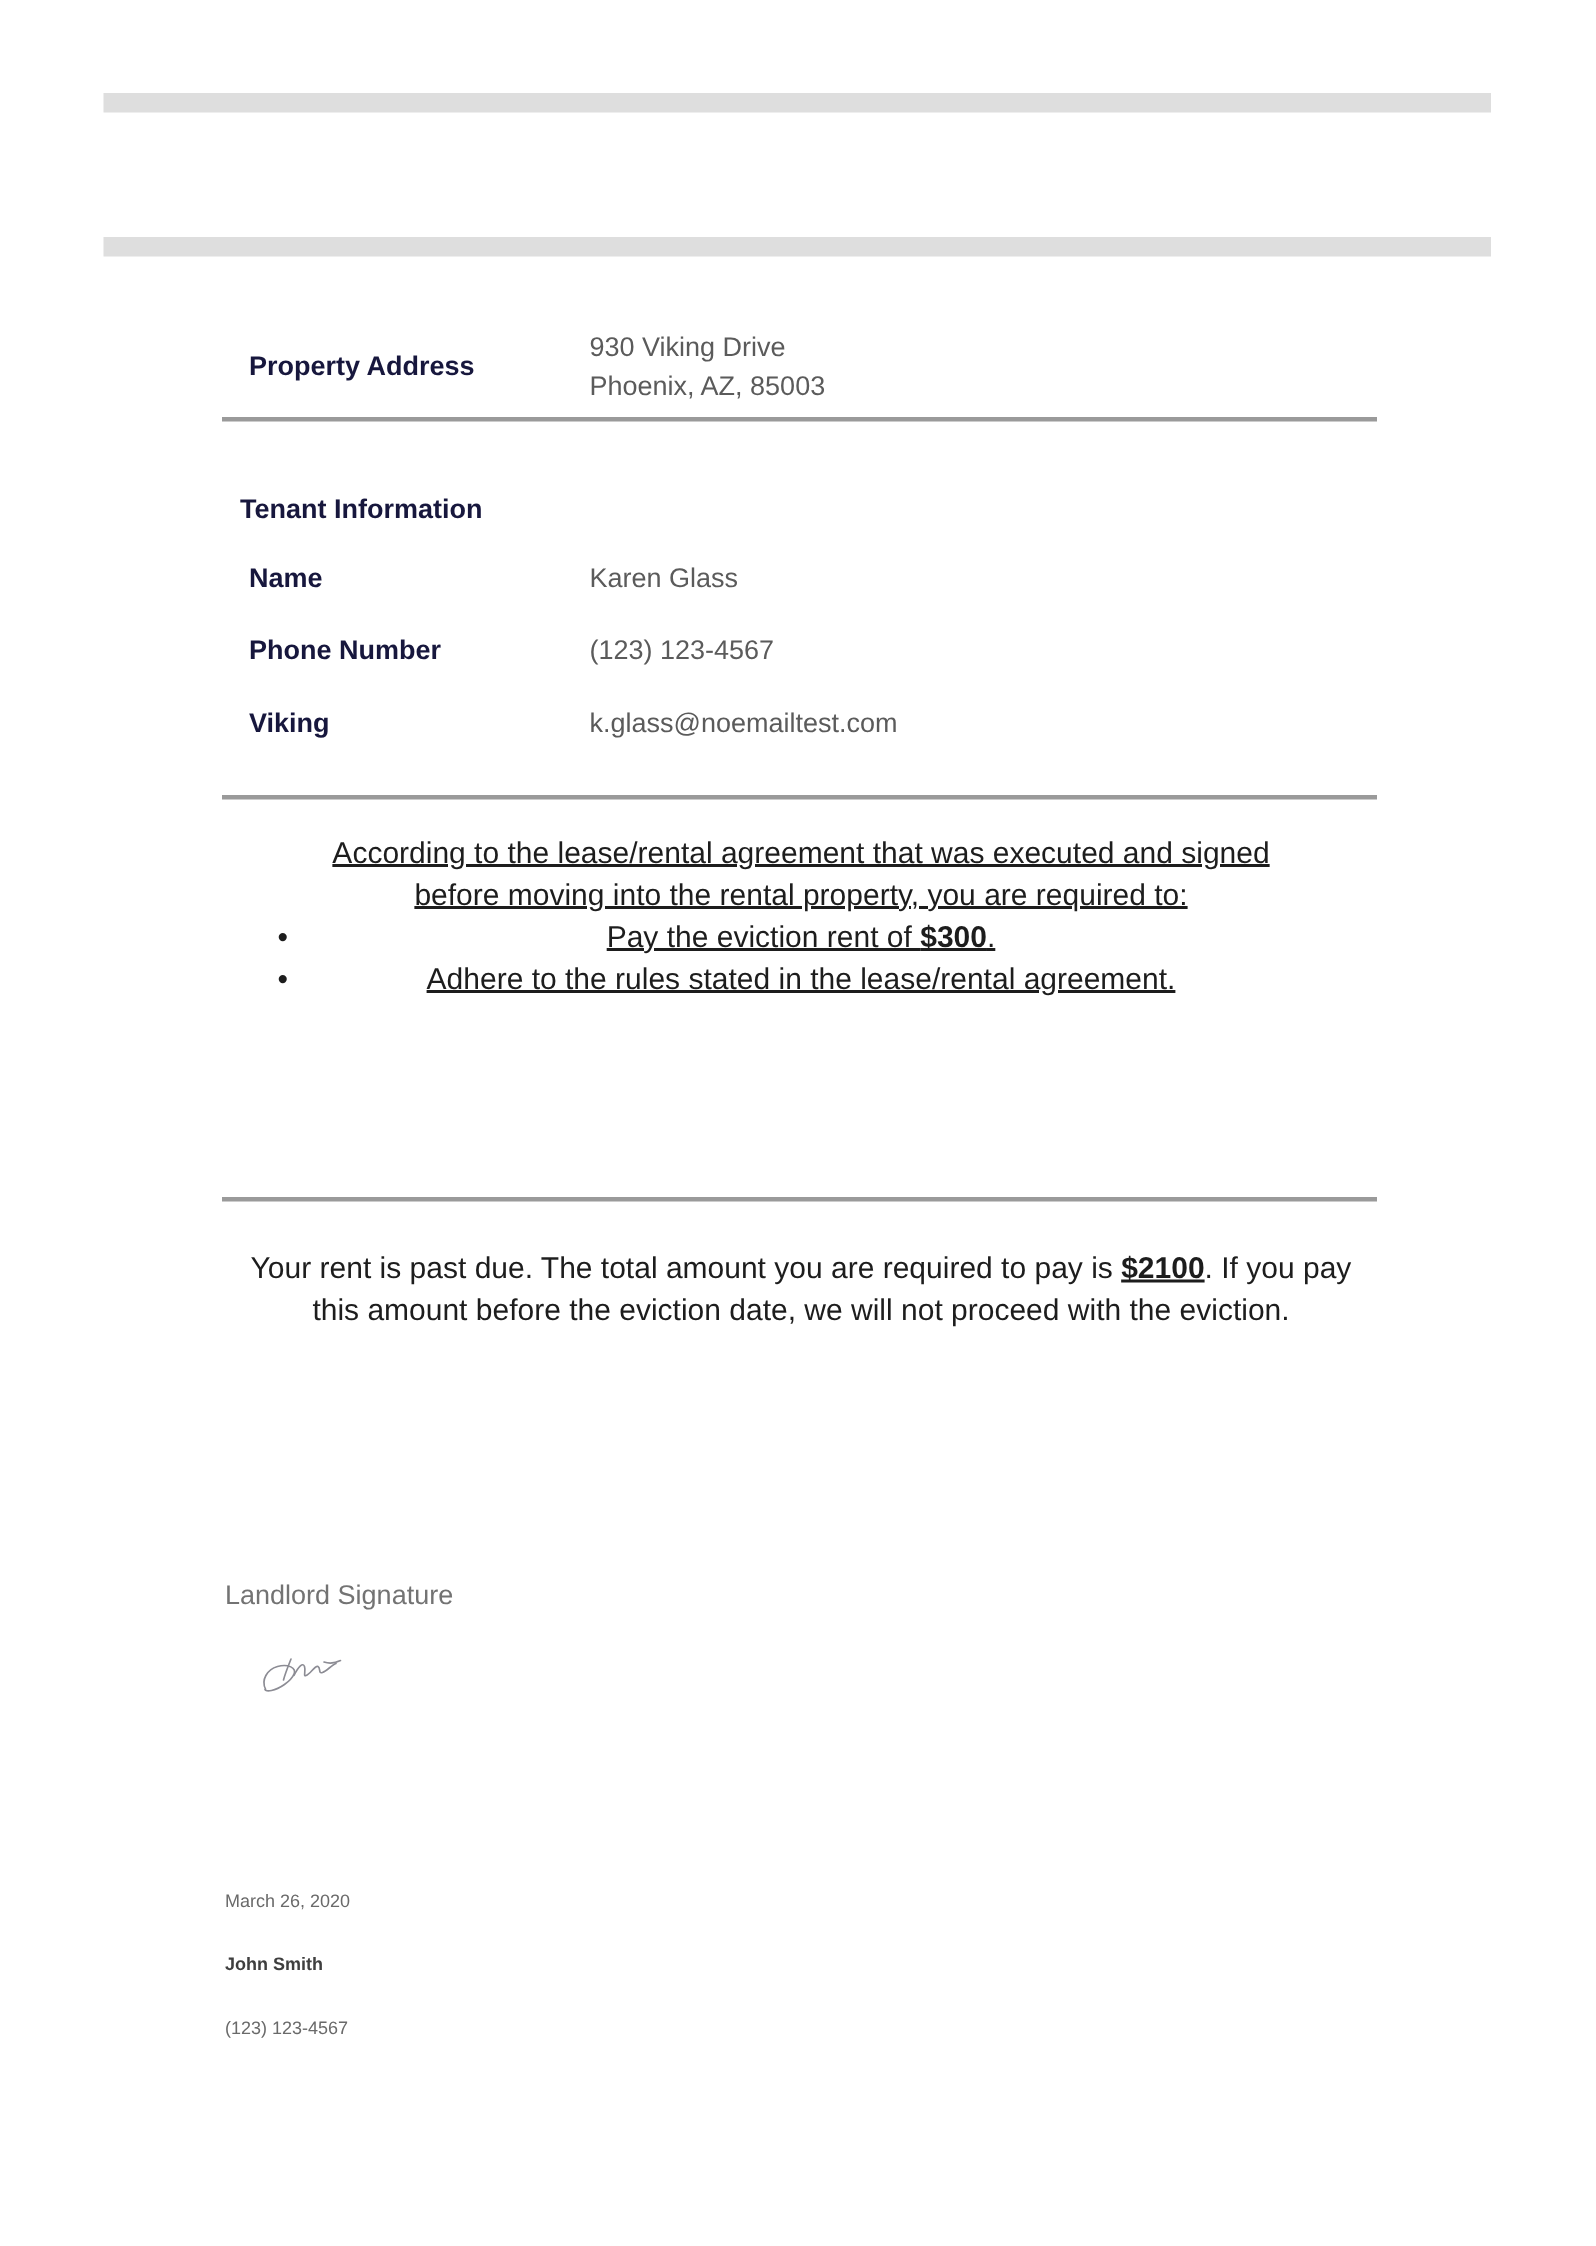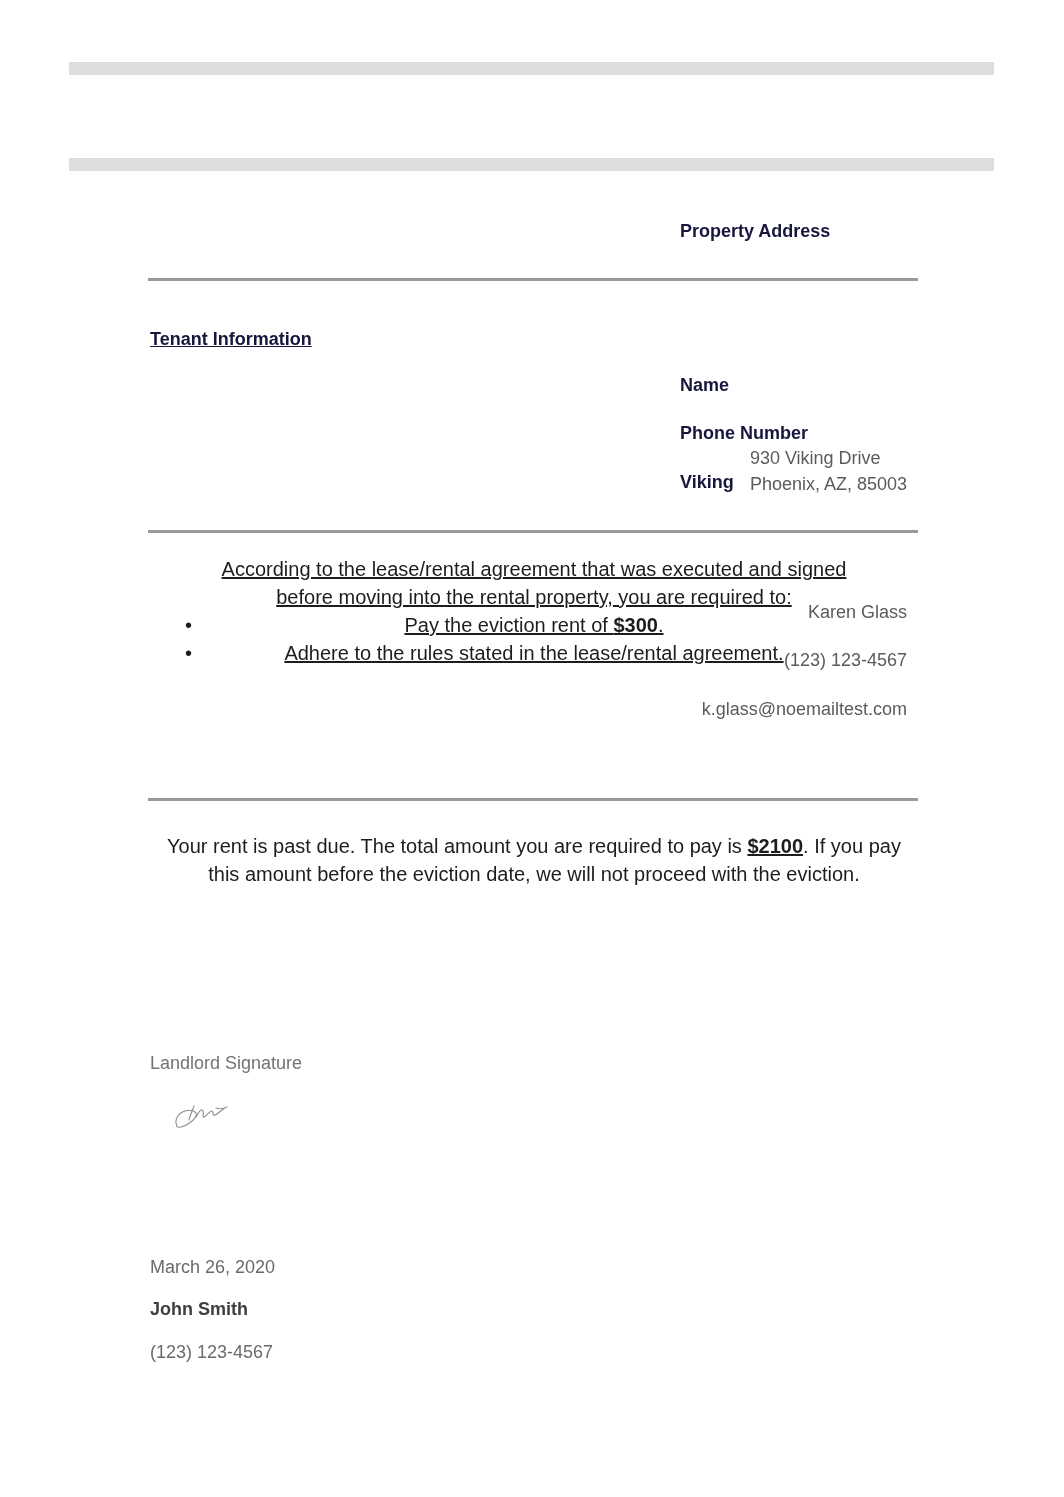--- a/index.html
+++ b/index.html
@@ -41,50 +41,48 @@
     text-align: center;
     font-size: 35px;
     font-weight: bold;
     letter-spacing: 0.4px;
     color: #17173d;
   }
 
   
   .field-row {
     position: absolute;
-    left: 139px;
+    left: 166px;
     width: 768px;
     display: flex;
-    align-items: flex-end;
-    flex-direction: column;
+    align-items: center;
   }
   .field-label {
     width: 227px;
     flex: 0 0 227px;
     font-size: 18px;
     font-weight: bold;
     color: #17173d;
     line-height: 26px;
   }
   .field-value {
     flex: 1 1 auto;
     font-size: 18px;
     color: #5b5b5b;
     line-height: 26px;
     font-weight: 400;
   }
   .field-value .line2 { display: block; }
 
   .section-heading {
     position: absolute;
-    left: 150px;
+    left: 160px;
     font-size: 18px;
     font-weight: bold;
     color: #17173d;
-    text-decoration: underline;
   }
 
   
   .divider {
     position: absolute;
     left: 148px;
     width: 770px;
     height: 3px;
     background: #9a9a9a;
   }
@@ -132,21 +130,21 @@
     left: 172px;
     top: 1096px;
     width: 64px;
     height: 40px;
   }
 
   
   .footer-line {
     position: absolute;
     left: 150px;
-    font-size: 18px;
+    font-size: 12px;
     color: #6a6a6a;
     line-height: 24px;
   }
   .footer-line.name {
     font-weight: bold;
     color: #3f3f3f;
   }
 </style>
 </head>
 <body>

